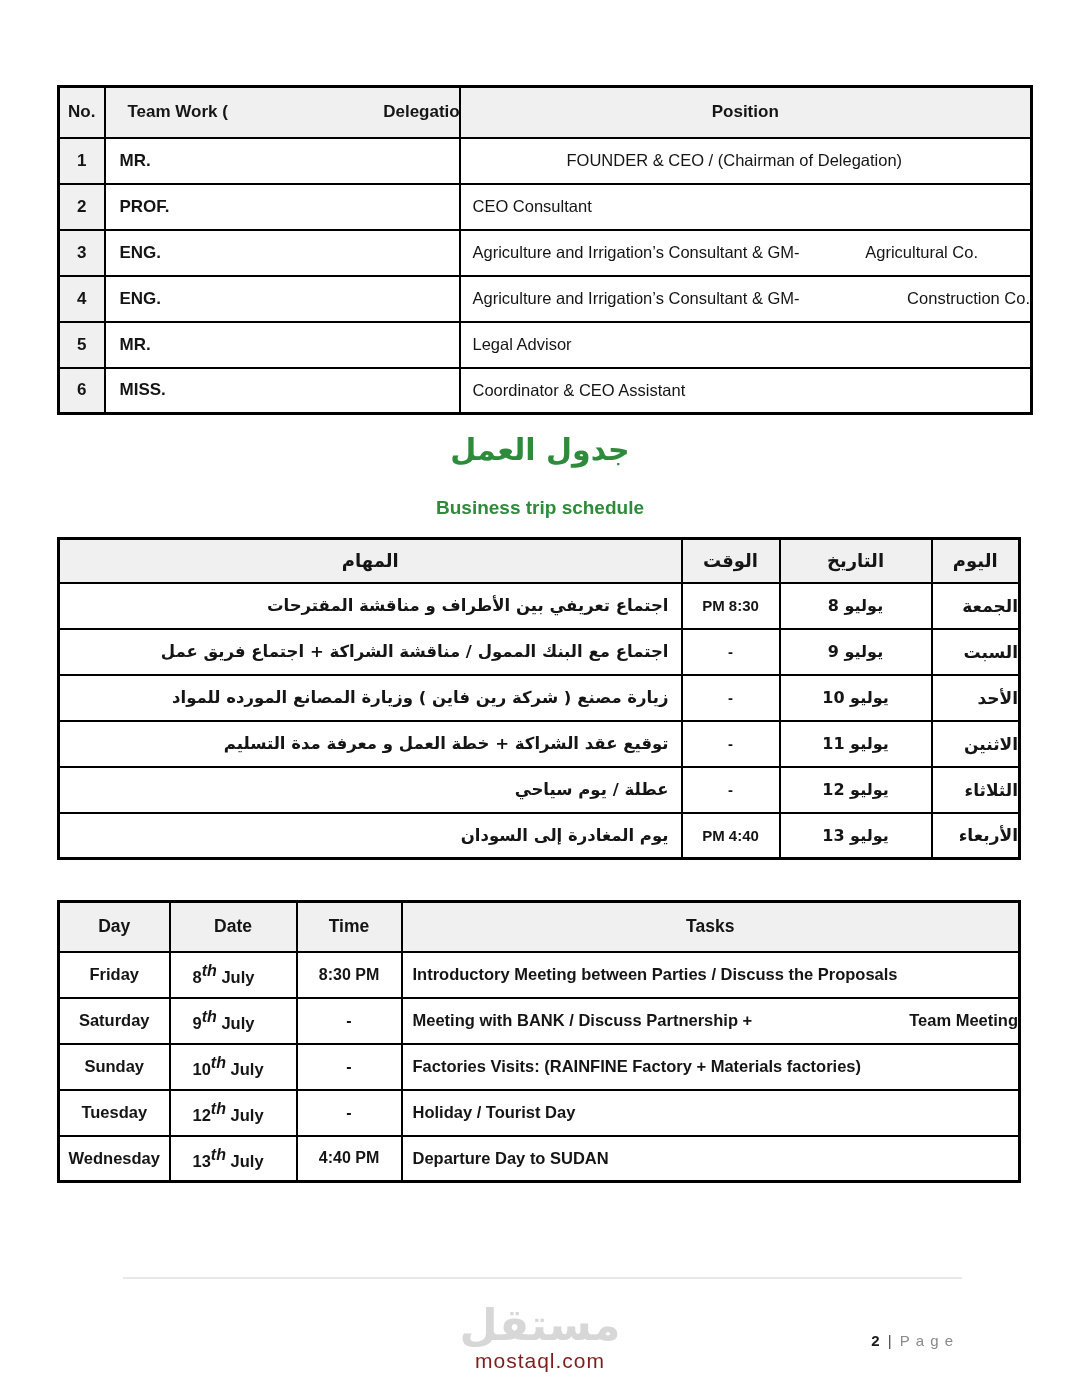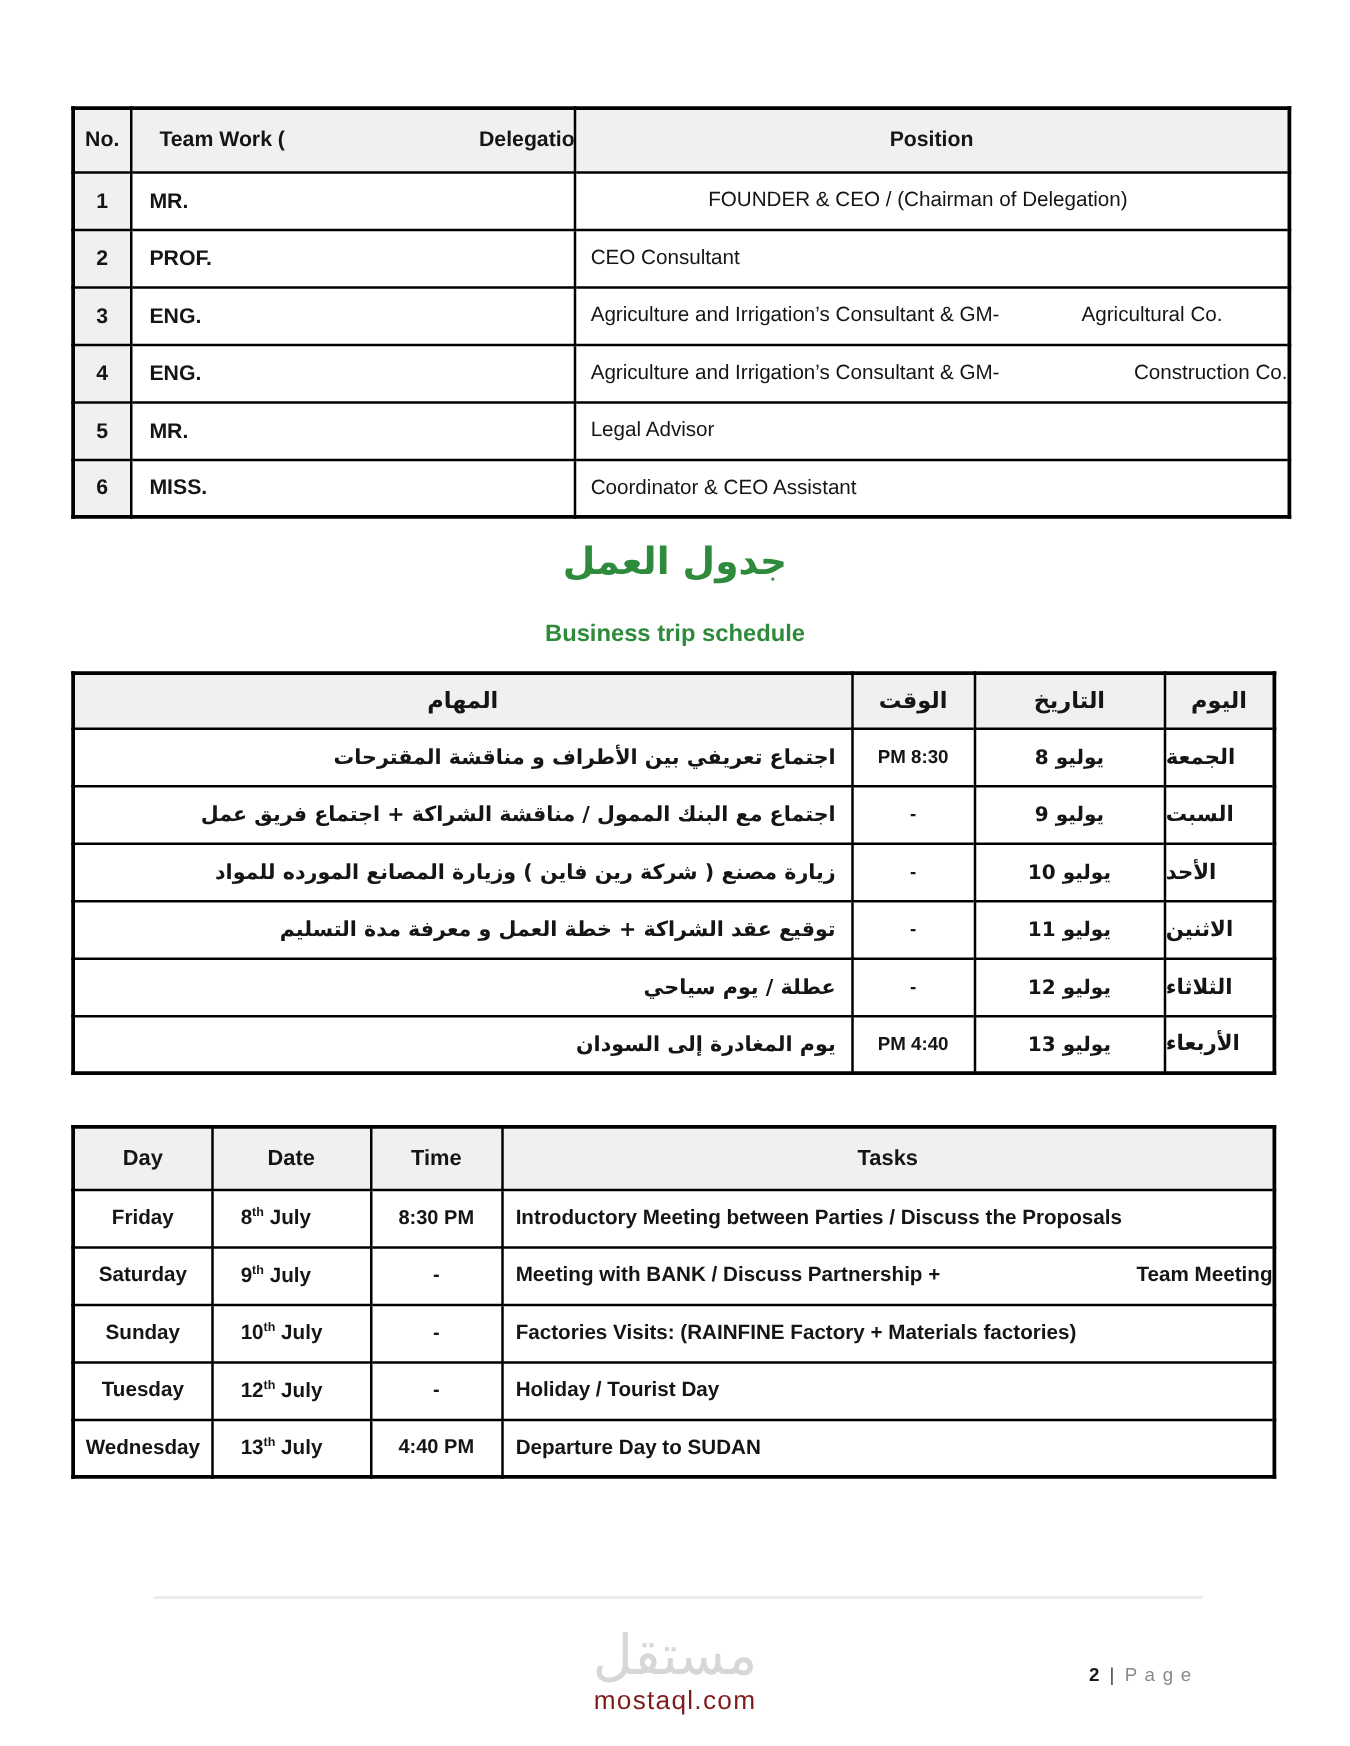--- a/index.html
+++ b/index.html
@@ -36,47 +36,47 @@
     position:absolute; left:0; right:0; top:497px; text-align:center;
     font-weight:bold; font-size:19px; color:#2e8b3c;
   }
 
   
   .t2 { left:57px; top:537px; width:961px; direction:rtl;
         font-family:"DejaVu Sans", sans-serif; font-weight:bold; }
   .t2 tr.hdr { height:44px; }
   .t2 tr { height:46px; }
   .t2 th { background:#f0f0f0; font-size:18px; text-align:center; }
-  .ar-day  { text-align:left; font-size:17px; }
+  .ar-day  { text-align:right; font-size:17px; }
   .ar-date { text-align:center; font-size:16px; direction:ltr; }
   .ar-time { text-align:center; font-size:15px; font-family:"Liberation Sans", sans-serif; }
   .ar-task { text-align:right; font-size:16.5px; padding-right:12px; padding-left:0; }
 
   
   .t3 { left:57px; top:900px; width:961px; }
   .t3 tr.hdr { height:50px; }
   .t3 tr { height:46px; }
   .t3 th { background:#f0f0f0; font-size:17.5px; font-weight:bold; text-align:center; }
   .en-day  { text-align:center; font-weight:bold; font-size:16.5px; }
   .en-date { text-align:left; padding-left:22px; font-weight:bold; font-size:16.5px; }
-  .en-date sup { font-size:10px; }
+  .en-date sup { font-size:16px;font-style:italic; }
   .en-time { text-align:center; font-weight:bold; font-size:16px; }
   .en-task { text-align:left; padding-left:10px; font-weight:bold; font-size:16.5px; }
   .en-task .split { padding-right:4px; }
 
   
   .footer-rule { position:absolute; left:123px; top:1277px; width:839px; height:2px; background:#e9e9e9; }
   .page-label { position:absolute; right:126px; top:1288px; font-size:15px; white-space:nowrap;margin-top:44px; }
   .page-num { font-weight:bold; color:#1a1a1a; }
   .page-sep { color:#444; margin:0 4px; }
   .page-word { color:#8a8a8a; letter-spacing:1px; }
 
   
   .watermark { position:absolute; left:0; right:0; top:1302px; text-align:center; pointer-events:none; }
-  .wm-logo { font-family:"DejaVu Sans", sans-serif; font-weight:normal; font-size:44px;
+  .wm-logo { font-family:"DejaVu Sans", sans-serif; font-weight:bold; font-size:44px;
              line-height:1.05; color:#d7d7d7; }
   .wm-domain { font-size:21px; color:#7f1d1d; letter-spacing:1px; margin-top:1px;
                font-family:"Liberation Sans", sans-serif; }
 </style>
 </head>
 <body>
 
 <div class="page">
 
   <table class="t1">

